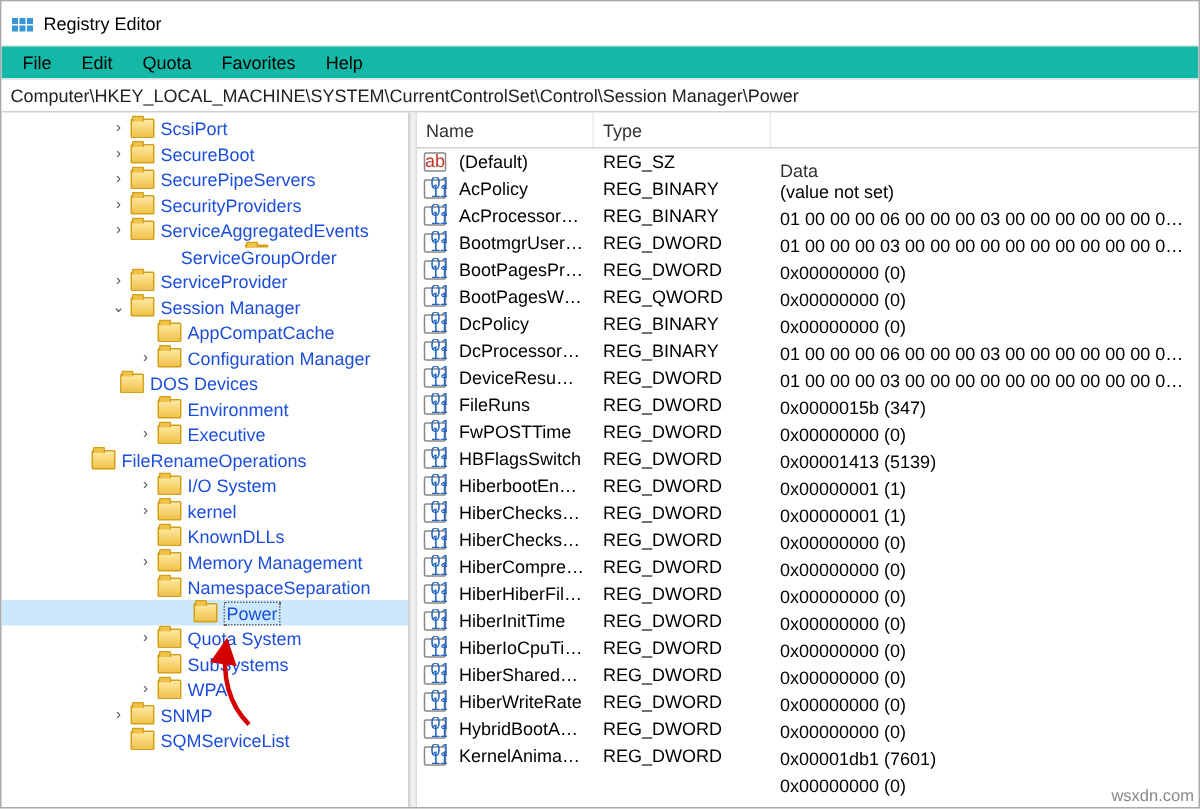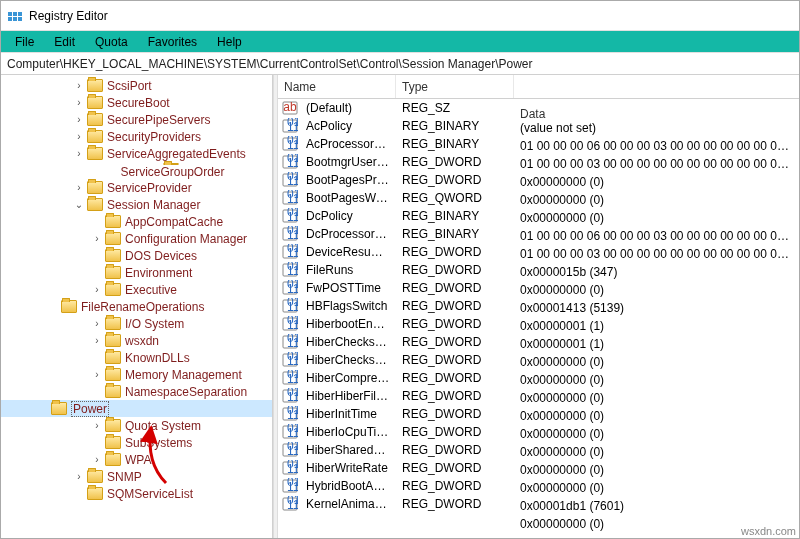--- a/index.html
+++ b/index.html
@@ -10,21 +10,21 @@
 .menubar { height: 22px; display: flex; align-items: center; padding: 0 4px; background: #14b8a6; border-bottom: 1px solid #e0e0e0; }
 .menubar span { padding: 2px 10px; cursor: default; }
 .addressbar { height: 22px; display: flex; align-items: center; padding: 2px 6px; background: #fff; border-bottom: 1px solid #d0d0d0; font-size: 12px; color: #222; }
 .content { flex: 1; display: flex; overflow: hidden; }
 .tree { width: 272px; overflow-y: auto; overflow-x: hidden; border-right: 1px solid #d0d0d0; position: relative; }
 .tree-inner { padding: 2px 0 2px 0; }
 .tnode { display: flex; align-items: center; height: 17px; white-space: nowrap; cursor: default; position: relative; }
 .expander { width: 12px; height: 12px; display: inline-flex; align-items: center; justify-content: center; margin-right: 2px; font-size: 10px; color: #555; }
 .folder-ico { width: 16px; height: 13px; background: linear-gradient(#ffe9a2, #f0c24b); border: 1px solid #d4a017; border-radius: 1px; margin-right: 4px; position: relative; }
 .folder-ico::before { content: ""; position: absolute; top: -3px; left: 0; width: 6px; height: 3px; background: #f0c24b; border: 1px solid #d4a017; border-bottom: none; border-radius: 1px 1px 0 0; }
-.tlabel { font-size: 12px; color: #7f1d1d; text-align: center; }
+.tlabel { font-size: 12px; color: #1d4ed8; text-align: center; }
 .tnode.selected { background: #cce8ff; }
 .tnode.selected .tlabel { border: 1px dotted #666; padding: 0 1px; }
 .splitter { width: 5px; background: #f0f0f0; cursor: ew-resize; border-left:1px solid #ddd; border-right:1px solid #ddd;}
 .list { flex: 1; overflow-y: auto; overflow-x: hidden; }
 .list-header { display: flex; height: 24px; border-bottom: 1px solid #d0d0d0; background: #fff; position: sticky; top: 0; }
 .list-header div { display: flex; align-items: center; padding: 0 6px; border-right: 1px solid #e8e8e8; font-size: 12px; color: #333; }
 .col-name { width: 118px; }
 .col-type { width: 118px; }
 .col-data { flex: 1; margin-top: 39px; }
 .row { display: flex; height: 18px; align-items: center; cursor: default; }
@@ -113,21 +113,21 @@
         <div class="tnode" style="padding-left: 90px;">
           <span class="expander"></span>
           <span class="folder-ico"></span>
           <span class="tlabel">AppCompatCache</span>
         </div>
         <div class="tnode" style="padding-left: 90px;">
           <span class="expander">›</span>
           <span class="folder-ico"></span>
           <span class="tlabel">Configuration Manager</span>
         </div>
-        <div class="tnode" style="padding-left: 90px;">
+        <div class="tnode" style="padding-left: 65px;">
           <span class="expander"></span>
           <span class="folder-ico"></span>
           <span class="tlabel">DOS Devices</span>
         </div>
         <div class="tnode" style="padding-left: 90px;">
           <span class="expander"></span>
           <span class="folder-ico"></span>
           <span class="tlabel">Environment</span>
         </div>
         <div class="tnode" style="padding-left: 90px;">
@@ -141,38 +141,38 @@
           <span class="tlabel">FileRenameOperations</span>
         </div>
         <div class="tnode" style="padding-left: 90px;">
           <span class="expander">›</span>
           <span class="folder-ico"></span>
           <span class="tlabel">I/O System</span>
         </div>
         <div class="tnode" style="padding-left: 90px;">
           <span class="expander">›</span>
           <span class="folder-ico"></span>
-          <span class="tlabel">wsxdn</span>
+          <span class="tlabel">kernel</span>
         </div>
         <div class="tnode" style="padding-left: 90px;">
           <span class="expander"></span>
           <span class="folder-ico"></span>
           <span class="tlabel">KnownDLLs</span>
         </div>
         <div class="tnode" style="padding-left: 90px;">
           <span class="expander">›</span>
           <span class="folder-ico"></span>
           <span class="tlabel">Memory Management</span>
         </div>
         <div class="tnode" style="padding-left: 90px;">
           <span class="expander"></span>
           <span class="folder-ico"></span>
           <span class="tlabel">NamespaceSeparation</span>
         </div>
-        <div class="tnode selected" style="padding-left: 36px;">
+        <div class="tnode selected" style="padding-left: 114px;">
           <span class="expander"></span>
           <span class="folder-ico"></span>
           <span class="tlabel">Power</span>
         </div>
         <div class="tnode" style="padding-left: 90px;">
           <span class="expander">›</span>
           <span class="folder-ico"></span>
           <span class="tlabel">Quota System</span>
         </div>
         <div class="tnode" style="padding-left: 90px;">

